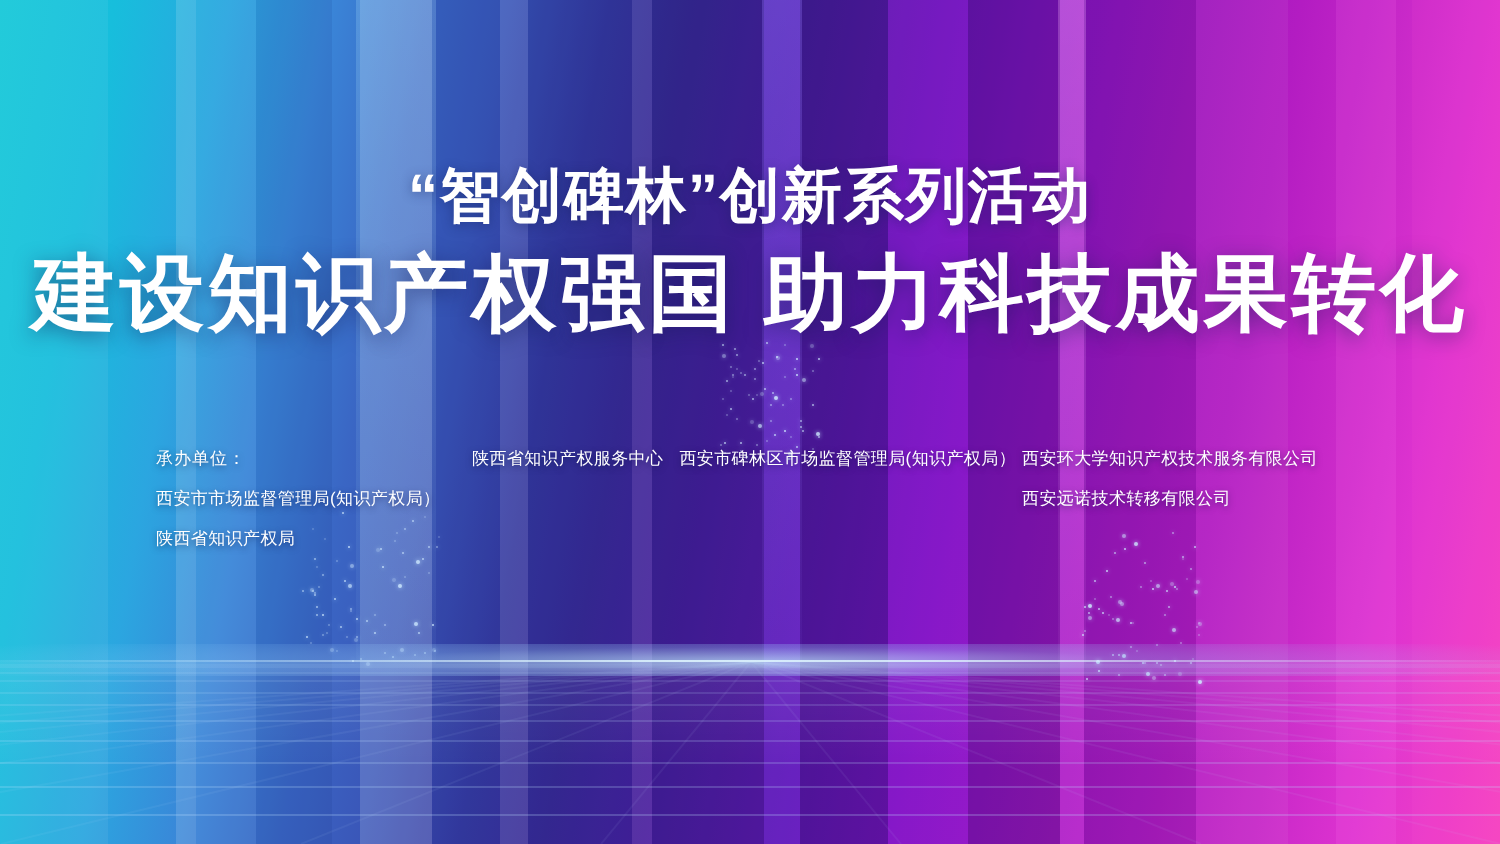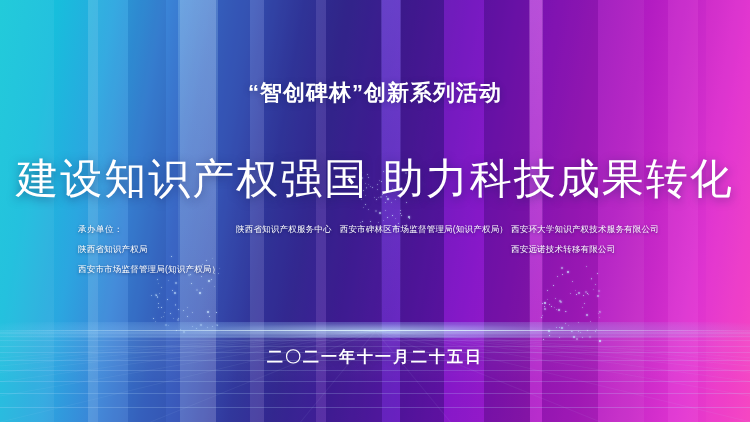--- a/index.html
+++ b/index.html
@@ -114,38 +114,37 @@
     position: absolute;
     inset: 0;
   }
   #subtitle {
     position: absolute;
     top: 78px;
     left: 0;
     right: 0;
     text-align: center;
     color: #ffffff;
-    font-size: 22px;
+    font-size: 30px;
     font-weight: bold;
     letter-spacing: 1px;
     text-shadow: 0 1px 6px rgba(20, 30, 90, 0.45);
   }
   #main-title {
     position: absolute;
     top: 122px;
     left: 0;
     right: 0;
     text-align: center;
     color: #ffffff;
     font-size: 42px;
-    font-weight: normal;
+    font-weight: bold;
     letter-spacing: 2px;
     line-height: 50px;
     text-shadow: 0 2px 10px rgba(20, 25, 85, 0.5);
-    margin-top: 32px;
   }
 
   .org-col {
     position: absolute;
     color: #ffffff;
     font-size: 8.5px;
     line-height: 20px;
     white-space: nowrap;
     text-shadow: 0 1px 3px rgba(10, 20, 70, 0.55);
   }
@@ -467,28 +466,27 @@
   <div id="floor-sheen"></div>
 
   <div id="content">
 
     <div id="subtitle">“智创碑林”创新系列活动</div>
 
     <div id="main-title">建设知识产权强国 助力科技成果转化</div>
 
     <div class="org-col" id="col-guidance">
       <div class="org-head">承办单位：</div>
+      <div class="org-line"><span>西安市市场监督管理局(知识产权局）</span></div>
       <div class="org-line"><span>陕西省知识产权局</span></div>
-      <div class="org-line"><span>西安市市场监督管理局(知识产权局）</span></div>
     </div>
 
     <div class="org-col" id="col-host">
       <div class="org-line"><span>陕西省知识产权服务中心</span><span class="sep"></span><span>西安市碑林区市场监督管理局(知识产权局）</span></div>
     </div>
 
     <div class="org-col" id="col-organize">
       <div class="org-line"><span>西安环大学知识产权技术服务有限公司</span></div>
       <div class="org-line"><span>西安远诺技术转移有限公司</span></div>
     </div>
 
-    <div id="event-date">二〇二一年十一月二十五日</div>
   </div>
 </div>
 
 </body></html>

